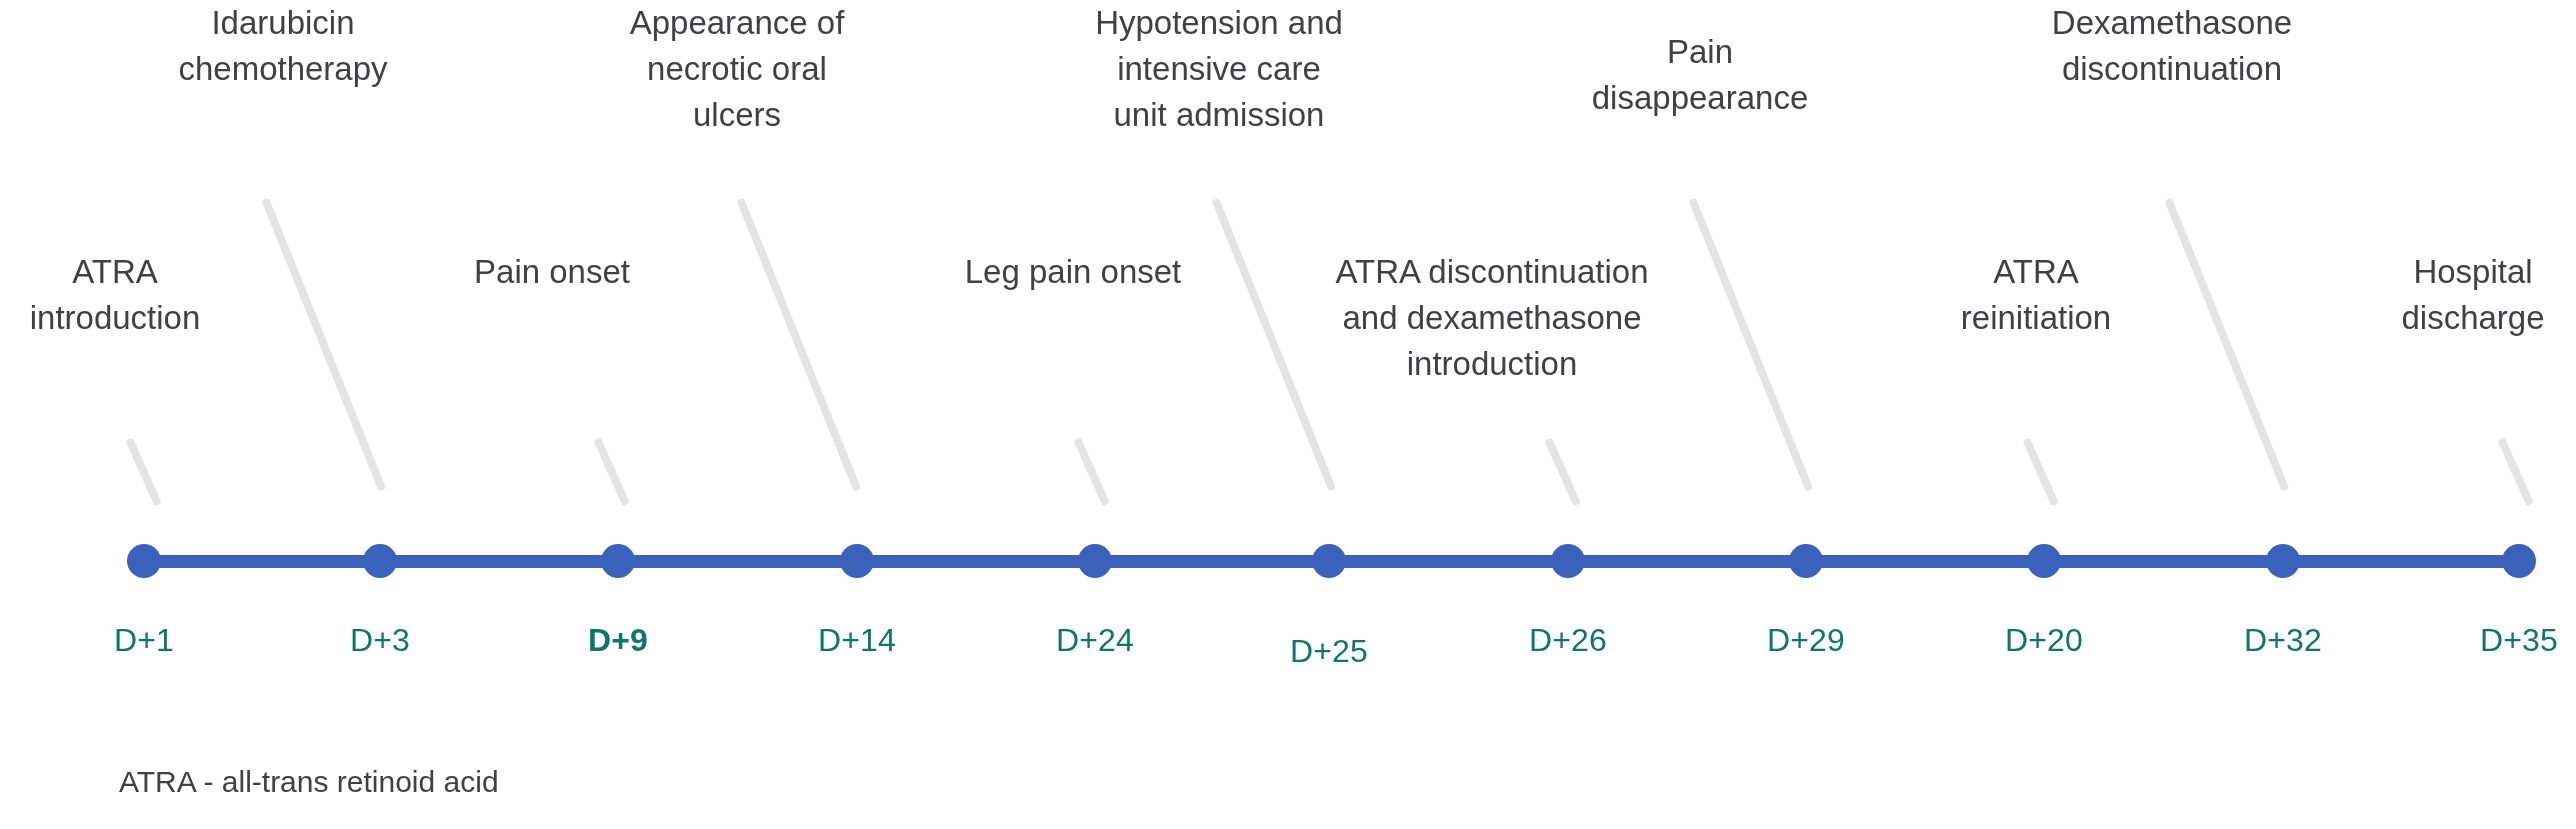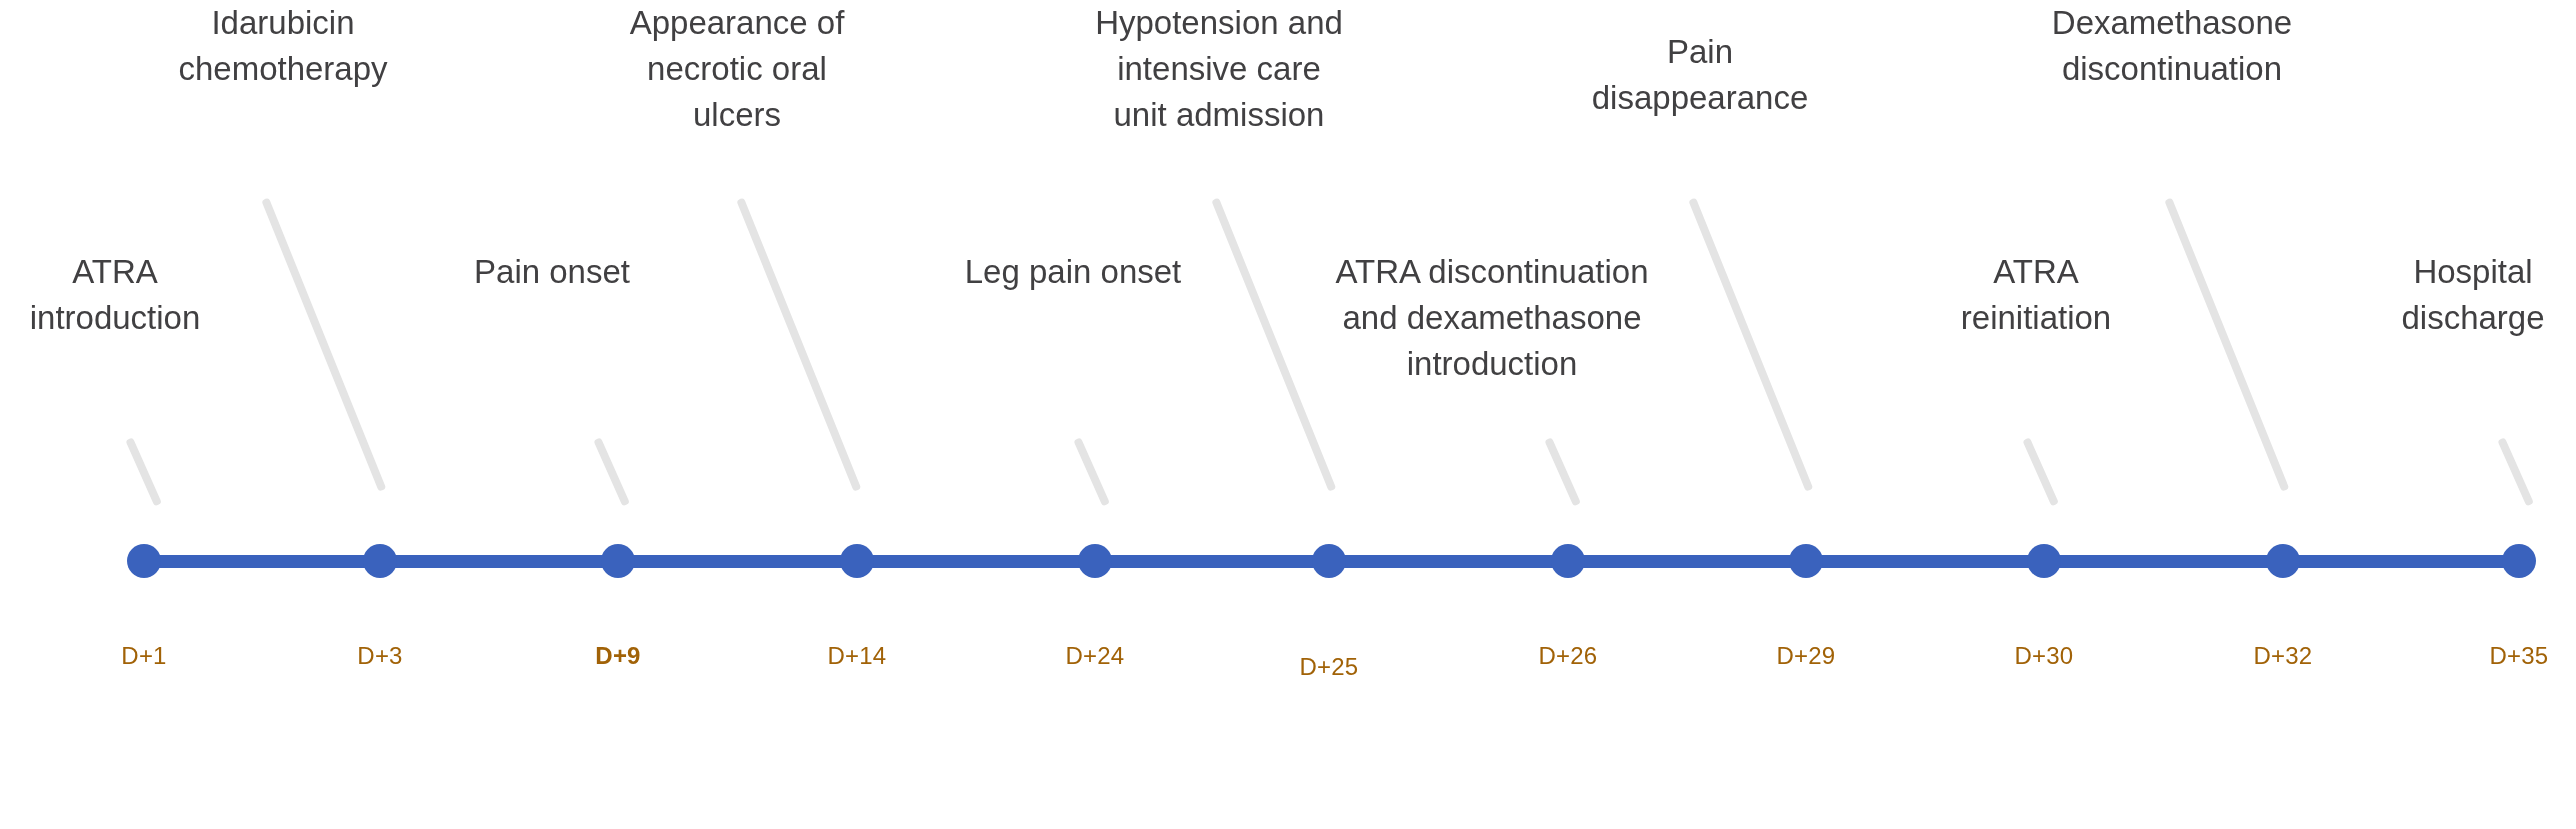--- a/index.html
+++ b/index.html
@@ -34,24 +34,24 @@
     height: 34px;
     margin-left: -17px;
     margin-top: -17px;
     top: 561px;
     border-radius: 50%;
     background: #3a62bd;
   }
   
   .date-label {
     position: absolute;
-    top: 642px;
+    top: 622px;
     transform: translateX(-50%);
-    font-size: 24px;
-    color: #a16207;
+    font-size: 32px;
+    color: #0f766e;
     white-space: nowrap;
     letter-spacing: 0.2px;
   }
   
   .leader {
     position: absolute;
     background: #e4e4e4;
     border-radius: 3.5px;
     transform-origin: top center;
   }
@@ -112,21 +112,21 @@
     </div>
   <div id="dates-layer">
       <div class="date-label" style="left: 144px;">D+1</div>
       <div class="date-label" style="left: 380px;">D+3</div>
       <div class="date-label" style="left: 618px; font-weight: bold;">D+9</div>
       <div class="date-label" style="left: 857px;">D+14</div>
       <div class="date-label" style="left: 1095px;">D+24</div>
       <div class="date-label" style="left: 1329px; margin-top: 11px;">D+25</div>
       <div class="date-label" style="left: 1568px;">D+26</div>
       <div class="date-label" style="left: 1806px;">D+29</div>
-      <div class="date-label" style="left: 2044px;">D+30</div>
+      <div class="date-label" style="left: 2044px;">D+20</div>
       <div class="date-label" style="left: 2283px;">D+32</div>
       <div class="date-label" style="left: 2519px;">D+35</div>
     </div>
   <div id="captions-layer">
       <div class="caption row-mid" style="left: 115px;">ATRA
 introduction</div>
       <div class="caption row-top" style="left: 283px;">Idarubicin
 chemotherapy</div>
       <div class="caption row-mid" style="left: 552px;">Pain onset</div>
       <div class="caption row-top" style="left: 737px;">Appearance of
@@ -142,14 +142,15 @@
       <div class="caption row-top" style="left: 1700px; margin-top: 29px;">Pain
 disappearance</div>
       <div class="caption row-mid" style="left: 2036px;">ATRA
 reinitiation</div>
       <div class="caption row-top" style="left: 2172px;">Dexamethasone
 discontinuation</div>
       <div class="caption row-mid" style="left: 2473px;">Hospital
 discharge</div>
     </div>
 
+  <div class="footnote">ATRA - all-trans retinoid acid</div>
 </div>
 
 
 </body></html>

